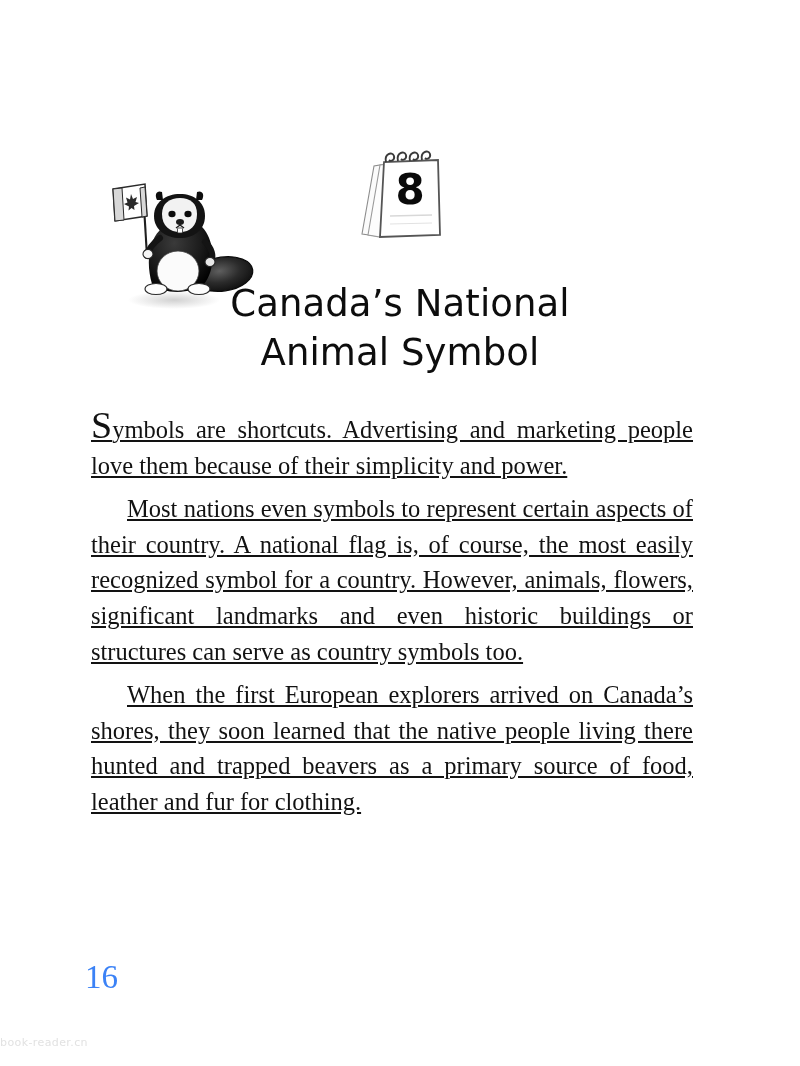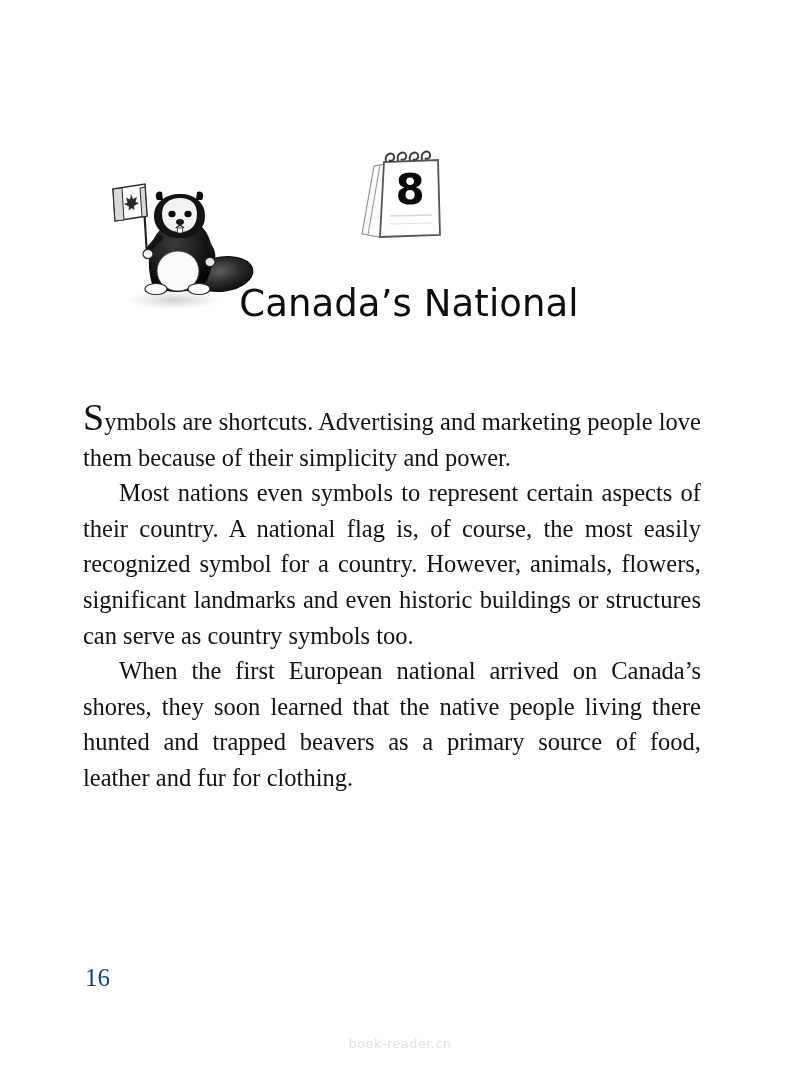--- a/index.html
+++ b/index.html
@@ -36,21 +36,21 @@
   .calendar-illustration {
     position: absolute;
     left: 340px;
     top: 8px;
     width: 120px;
     height: 120px;
   }
 
   .chapter-title {
     position: absolute;
-    left: 189px;
+    left: 180px;
     top: 124px;
     width: 440px;
     text-align: center;
     font-family: "DejaVu Sans", sans-serif;
     font-size: 37px;
     line-height: 49px;
     font-weight: 400;
     letter-spacing: 0.1px;
     color: #0d0d0d;
   }
@@ -61,59 +61,59 @@
 
   
   .page-body {
     position: absolute;
     left: 83px;
     top: 404px;
     width: 618px;
   }
 
   .body-paragraph {
-    margin: 0;
+    margin: 8px;
     font-size: 24.5px;
     line-height: 35.6px;
     text-align: justify;
     text-justify: inter-word;
     text-indent: 36px;
     color: #121212;
     font-family: "Liberation Serif", serif;
     hyphens: none;
+    text-decoration: underline;
   }
   .body-paragraph.first {
     text-indent: 0;
   }
   .body-paragraph.first .raised-cap {
     font-size: 38px;
     line-height: 0;
     vertical-align: baseline;
   }
 
   
   .page-number {
     position: absolute;
     left: 85px;
     top: 965px;
-    font-size: 25px;
+    font-size: 33px;
     line-height: 25px;
-    color: #0c4a6e;
+    color: #3b82f6;
     font-family: "Liberation Serif", serif;
   }
 
   
   .watermark {
     position: absolute;
     left: 0;
     top: 1036px;
     width: 800px;
-    text-align: center;
     font-family: "DejaVu Sans", sans-serif;
-    font-size: 13px;
+    font-size: 11px;
     letter-spacing: 0.4px;
     color: #e2e2e2;
     user-select: none;
   }
 </style>
 </head>
 <body>
 
 <div class="chapter-header">
 
@@ -197,27 +197,28 @@
         <path d="M70 23 C68 15 76 12 78 17 C79 21 75 23 73 21"></path>
         <path d="M82 22 C80 14 88 11 90 16 C91 20 87 22 85 20"></path>
       </g>
 
       <text x="70" y="66" font-family="DejaVu Sans, sans-serif" font-size="42" font-weight="bold" text-anchor="middle" fill="#0a0a0a">8</text>
     </svg>
   </div>
 
   <h1 class="chapter-title">
     <span class="title-line">Canada’s National</span>
+    <span class="title-line">Animal Symbol</span>
   </h1>
 </div>
 
 <div class="page-body">
   <p class="body-paragraph first"><span class="raised-cap">S</span><span>ymbols are shortcuts. Advertising and marketing people love them because of their simplicity and power.</span></p>
 
   <p class="body-paragraph">Most nations even symbols to represent certain aspects of their country. A national flag is, of course, the most easily recognized symbol for a country. However, animals, flowers, significant landmarks and even historic buildings or structures can serve as country symbols too.</p>
 
 
-  <p class="body-paragraph">When the first European national arrived on Canada’s shores, they soon learned that the native people living there hunted and trapped beavers as a primary source of food, leather and fur for clothing.</p>
+  <p class="body-paragraph">When the first European explorers arrived on Canada’s shores, they soon learned that the native people living there hunted and trapped beavers as a primary source of food, leather and fur for clothing.</p>
 </div>
 
 <div class="page-number">16</div>
 
 <div class="watermark">book-reader.cn</div>
 
 </body></html>

